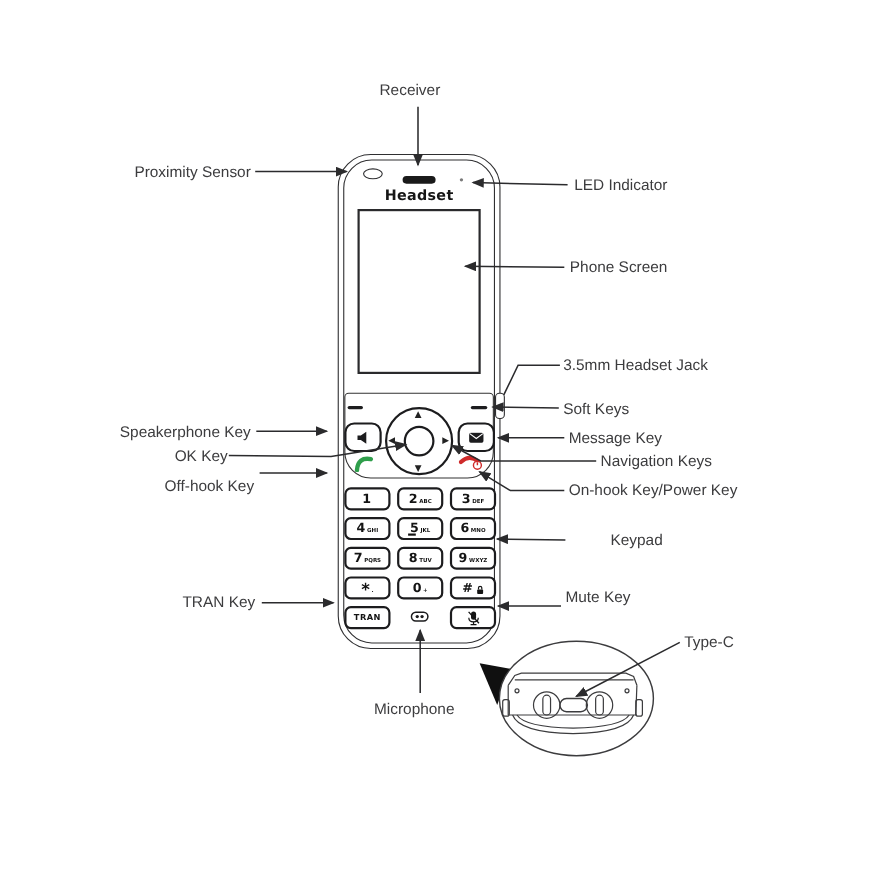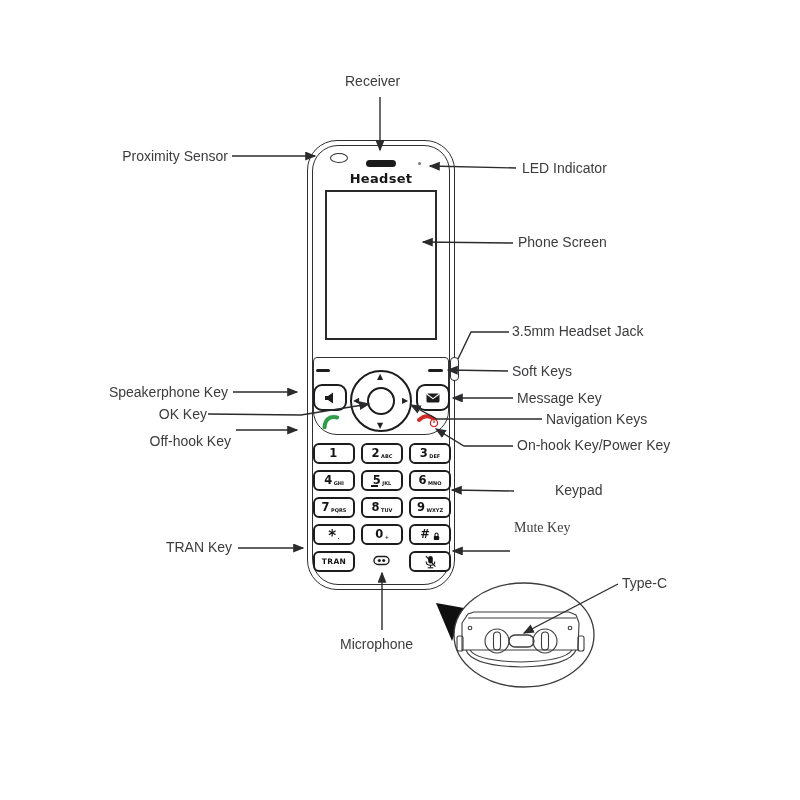--- a/index.html
+++ b/index.html
@@ -210,17 +210,17 @@
   <div class="lbl" style="left:512px;top:324px;">3.5mm Headset Jack</div>
   <div class="lbl" style="left:512px;top:364px;">Soft Keys</div>
   <div class="lbl" style="right:572px;top:385px;">Speakerphone Key</div>
   <div class="lbl" style="left:517px;top:391px;text-align:center;">Message Key</div>
   <div class="lbl" style="right:593px;top:407px;">OK Key</div>
   <div class="lbl" style="left:546px;top:412px;">Navigation Keys</div>
   <div class="lbl" style="right:569px;top:434px;">Off-hook Key</div>
   <div class="lbl" style="left:517px;top:438px;">On-hook Key/Power Key</div>
   <div class="lbl" style="left:518px;top:483px;margin-left:37px;">Keypad</div>
   <div class="lbl" style="right:568px;top:540px;">TRAN Key</div>
-  <div class="lbl" style="left:514px;top:520px;font-family:Liberation Serif, serif;">Mute Key</div>
+  <div class="lbl" style="left:514px;top:535px;">Mute Key</div>
   <div class="lbl" style="left:622px;top:576px;">Type-C</div>
   <div class="lbl" style="left:340px;top:637px;">Microphone</div>
 
 </div>
 
 </body></html>

